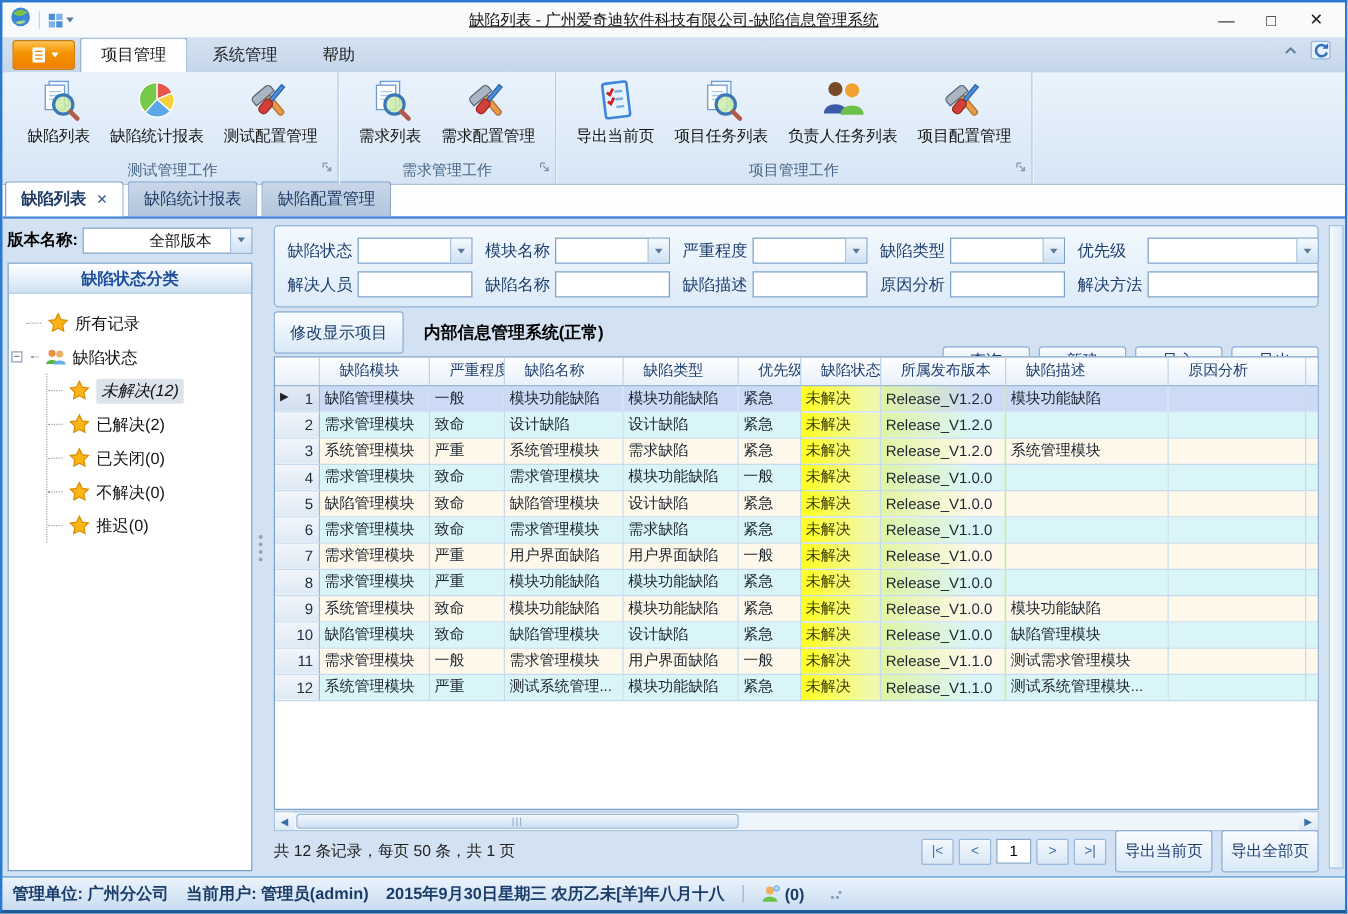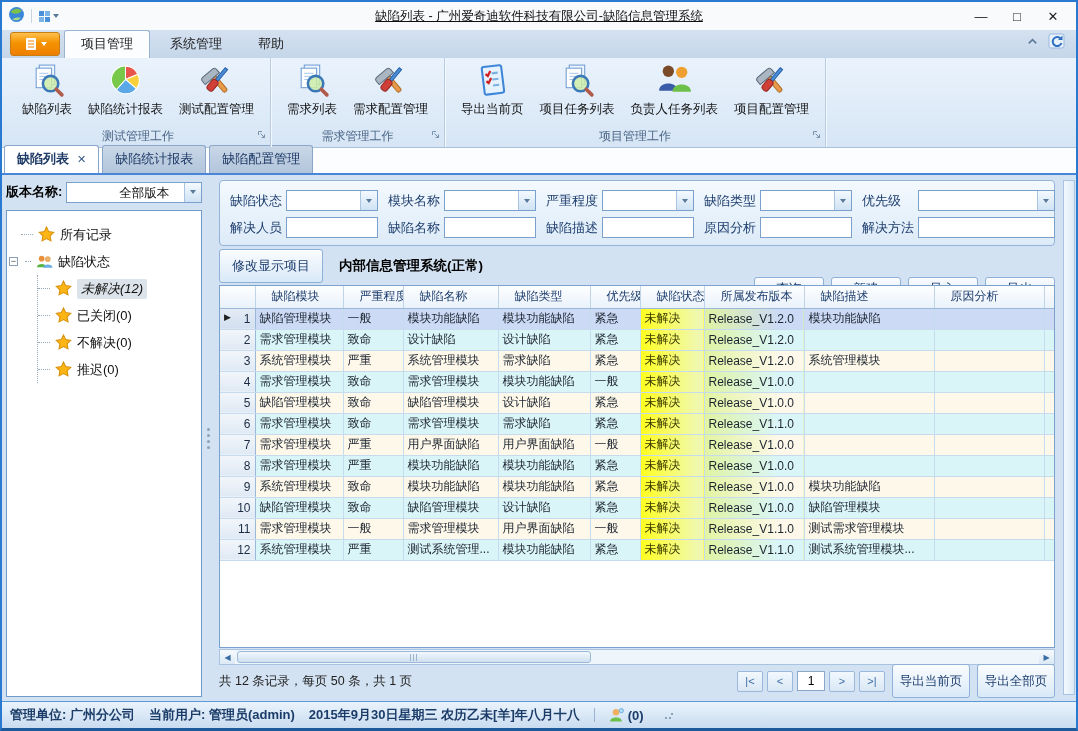--- a/index.html
+++ b/index.html
@@ -368,20 +368,21 @@
       <div class="version-row">
         <span class="vlabel">版本名称:</span>
         <div class="combo" style="flex:1">
           <div class="cval">全部版本</div>
           <div class="cbtn">
               <span class="arr-down"></span>
             </div>
         </div>
       </div>
       <div class="tree-panel">
+        <div class="tree-header">缺陷状态分类</div>
         <div class="tree">
           <div class="titem">
             <span class="conn"></span>
             <svg class="i16" viewBox="0 0 16 16">
                 <path d="M8 1l2.1 4.3 4.7.7-3.4 3.3.8 4.7L8 11.8 3.8 14l.8-4.7L1.2 6l4.7-.7z" fill="#fdb515" stroke="#d8900a"></path>
               </svg>
             <span>所有记录</span>
           </div>
           <div class="titem" style="margin-left:-12px">
             <span class="ebox">−</span>
@@ -394,20 +395,27 @@
               </svg>
             <span>缺陷状态</span>
           </div>
           <div class="tchildren">
             <div class="titem">
               <span class="conn"></span>
               <svg class="i16" viewBox="0 0 16 16">
                   <path d="M8 1l2.1 4.3 4.7.7-3.4 3.3.8 4.7L8 11.8 3.8 14l.8-4.7L1.2 6l4.7-.7z" fill="#fdb515" stroke="#d8900a"></path>
                 </svg>
               <span class="tsel">未解决(12)</span>
+            </div>
+            <div class="titem">
+              <span class="conn"></span>
+              <svg class="i16" viewBox="0 0 16 16">
+                  <path d="M8 1l2.1 4.3 4.7.7-3.4 3.3.8 4.7L8 11.8 3.8 14l.8-4.7L1.2 6l4.7-.7z" fill="#fdb515" stroke="#d8900a"></path>
+                </svg>
+              <span>已解决(2)</span>
             </div>
             <div class="titem">
               <span class="conn"></span>
               <svg class="i16" viewBox="0 0 16 16">
                   <path d="M8 1l2.1 4.3 4.7.7-3.4 3.3.8 4.7L8 11.8 3.8 14l.8-4.7L1.2 6l4.7-.7z" fill="#fdb515" stroke="#d8900a"></path>
                 </svg>
               <span>已关闭(0)</span>
             </div>
             <div class="titem">
               <span class="conn"></span>

